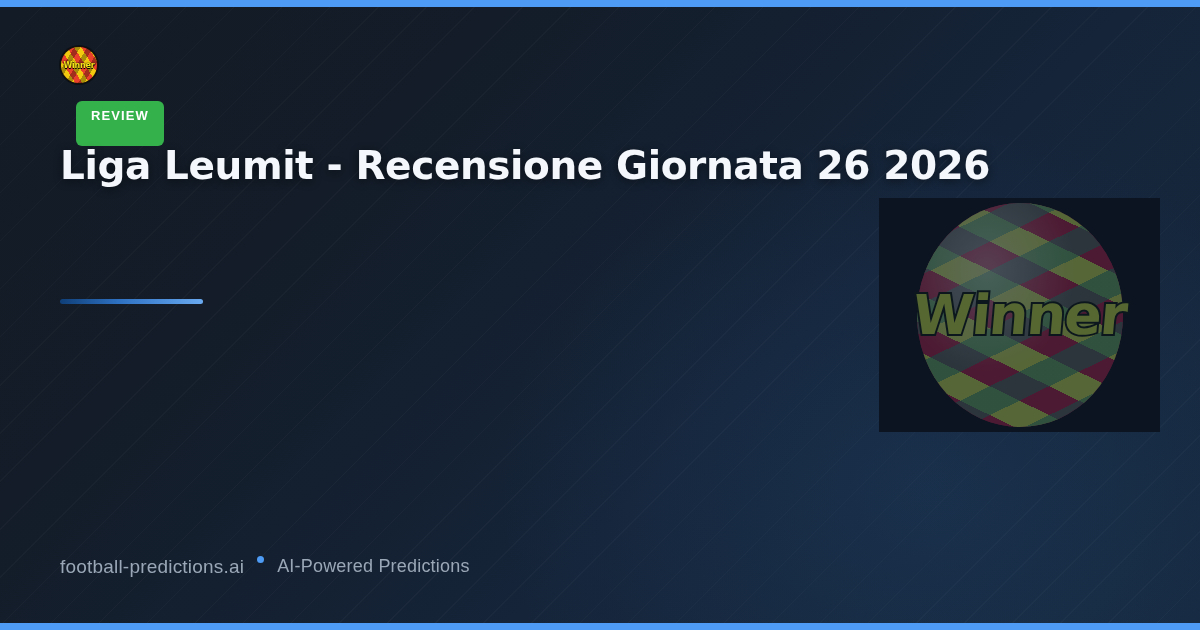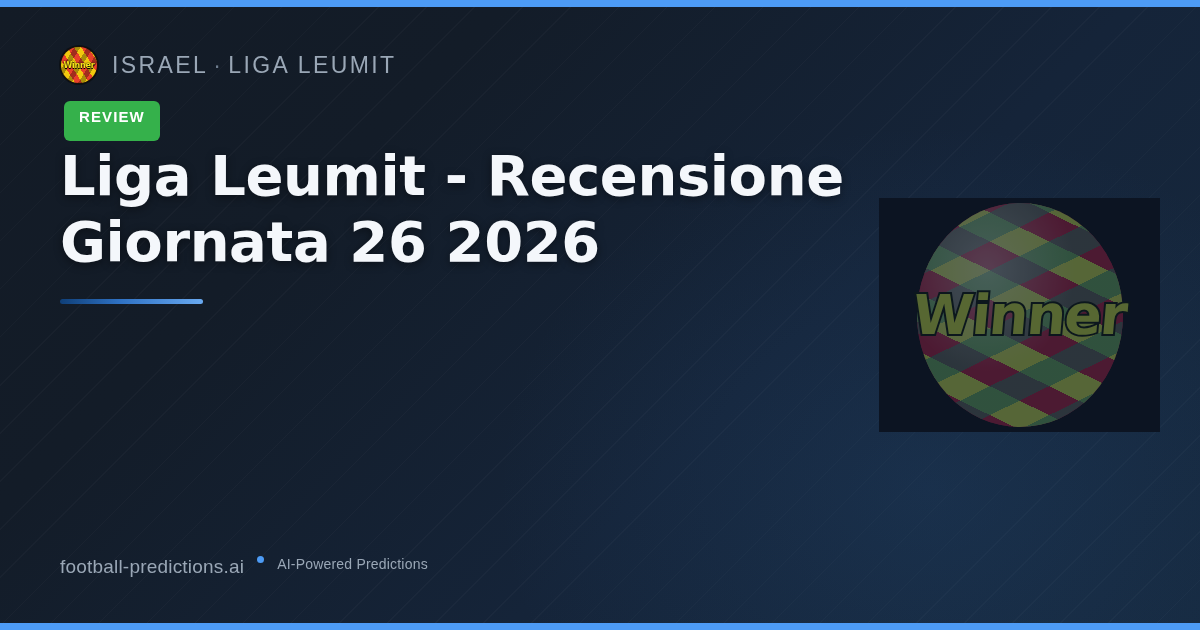--- a/index.html
+++ b/index.html
@@ -106,38 +106,38 @@
     font-size:23px;
     font-weight:400;
     letter-spacing:2.4px;
     color:#9aa7b6;
     white-space:nowrap;
   }
   .league-sep { color:#6e7d8e; padding:0 5px; }
 
   .tag {
     position:absolute;
-    top:101px; left:4px;
+    top:101px; left:16px;
     display:inline-block;
-    padding:8px 15px 17px;
+    padding:8px 15px 24px;
     border-radius:6px;
     background:#35b14b;
     color:#ffffff;
-    font-size:15px;
+    font-size:13px;
     font-weight:700;
     letter-spacing:1.1px;
     line-height:1;
   }
 
   .title {
     position:absolute;
     top:143px; left:0;
     width:975px;
     font-family:"DejaVu Sans", sans-serif;
-    font-size:56px;
+    font-size:39px;
     font-weight:700;
     line-height:1.18;
     letter-spacing:-0.4px;
     color:#f4f7fb;
     text-shadow:0 2px 10px rgba(0,0,0,0.45);
   }
 
   .accent-line {
     position:absolute;
     top:299px; left:0;
@@ -157,21 +157,21 @@
     color:#9aa7b6;
     letter-spacing:0.2px;
   }
   .footer-dot {
     width:7px; height:7px;
     border-radius:50%;
     background:#4d9bf5;
     flex:0 0 auto;
   }
   .footer-tagline {
-    font-size:14px;
+    font-size:18px;
     color:#9aa7b6;
     letter-spacing:0.2px;
   }
 
   
   .logo-plate {
     position:absolute;
     left:879px; top:198px;
     width:281px; height:234px;
     background:#0d1420;
@@ -248,23 +248,20 @@
     <div class="logo-veil"></div>
   </div>
 
   <div class="content">
 
     <div class="league-row">
       <div class="league-badge">
         <div class="mini-globe"></div>
         <div class="mini-word">Winner</div>
       </div>
-      <div class="league-text">
-        <span>ISRAEL</span><span class="league-sep">·</span><span>LIGA LEUMIT</span>
-      </div>
     </div>
 
     <div class="tag">REVIEW</div>
 
     <h1 class="title">Liga Leumit - Recensione Giornata 26 2026</h1>
 
     <div class="accent-line"></div>
 
     <div class="footer">
       <span class="footer-site">football-predictions.ai</span>

